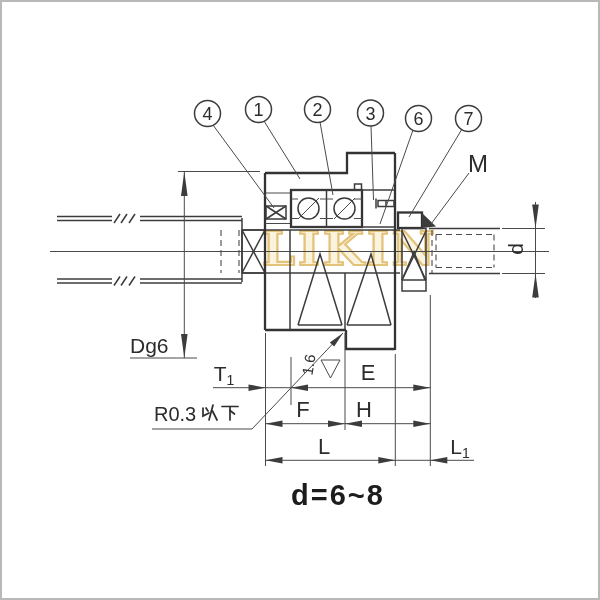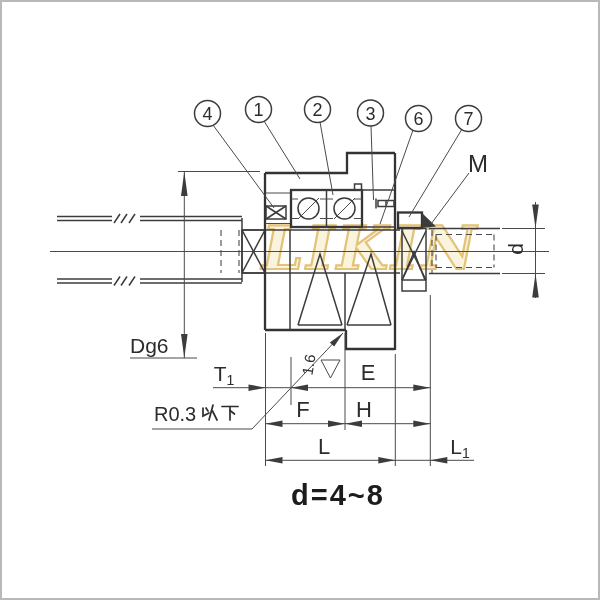--- a/index.html
+++ b/index.html
@@ -3,22 +3,22 @@
 <meta charset="utf-8">
 <style>
   html,body{margin:0;padding:0;background:#fff;}
   #stage{
     position:relative;width:600px;height:600px;background:#ffffff;
     box-sizing:border-box;border:2px solid #b9b9b9;overflow:hidden;
     font-family:"Liberation Sans", sans-serif;
   }
   #watermark{
     position:absolute;left:260px;top:221px;width:200px;height:52px;
-    font-family:"DejaVu Serif", serif;font-style:italic;font-weight:bold;
-    font-size:59px;line-height:52px;letter-spacing:3px;
+    font-family:"DejaVu Serif", serif;font-weight:bold;
+    font-size:47px;line-height:52px;letter-spacing:3px;
     color:#faf3dd;
     -webkit-text-stroke:2.2px #e3c279;
     text-shadow:0 0 1px #e3c279;
     user-select:none;pointer-events:none;
   }
   svg{position:absolute;left:0;top:0;}
   .thin {stroke:#4a4a4a;stroke-width:1;fill:none;}
   .med  {stroke:#3c3c3c;stroke-width:1.5;fill:none;}
   .thick{stroke:#333333;stroke-width:2.3;fill:none;}
   .dash {stroke:#4a4a4a;stroke-width:1.1;fill:none;stroke-dasharray:6 4;}
@@ -262,14 +262,14 @@
       </g>
       <g>
         <circle class="med" cx="466.5" cy="116.5" r="13" fill="#fff"></circle>
         <text class="lbl" x="466.5" y="123" text-anchor="middle">7</text>
       </g>
     </g>
 
     <text class="lbl" x="476" y="170" font-size="24" text-anchor="middle">M</text>
   </svg>
 
-  <div id="title-text">d=4~8</div>
+  <div id="title-text">d=6~8</div>
 </div>
 
 </body></html>

